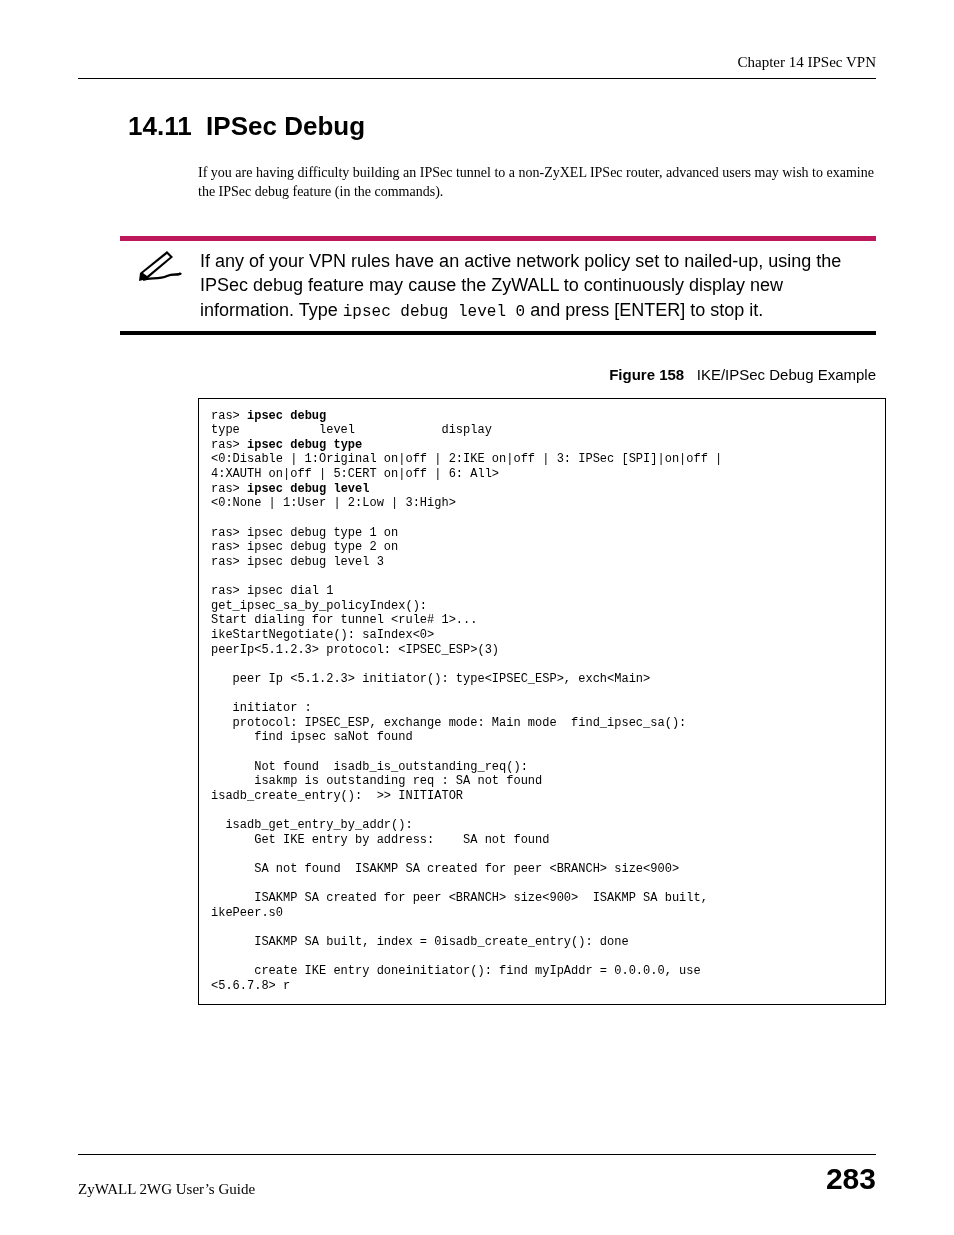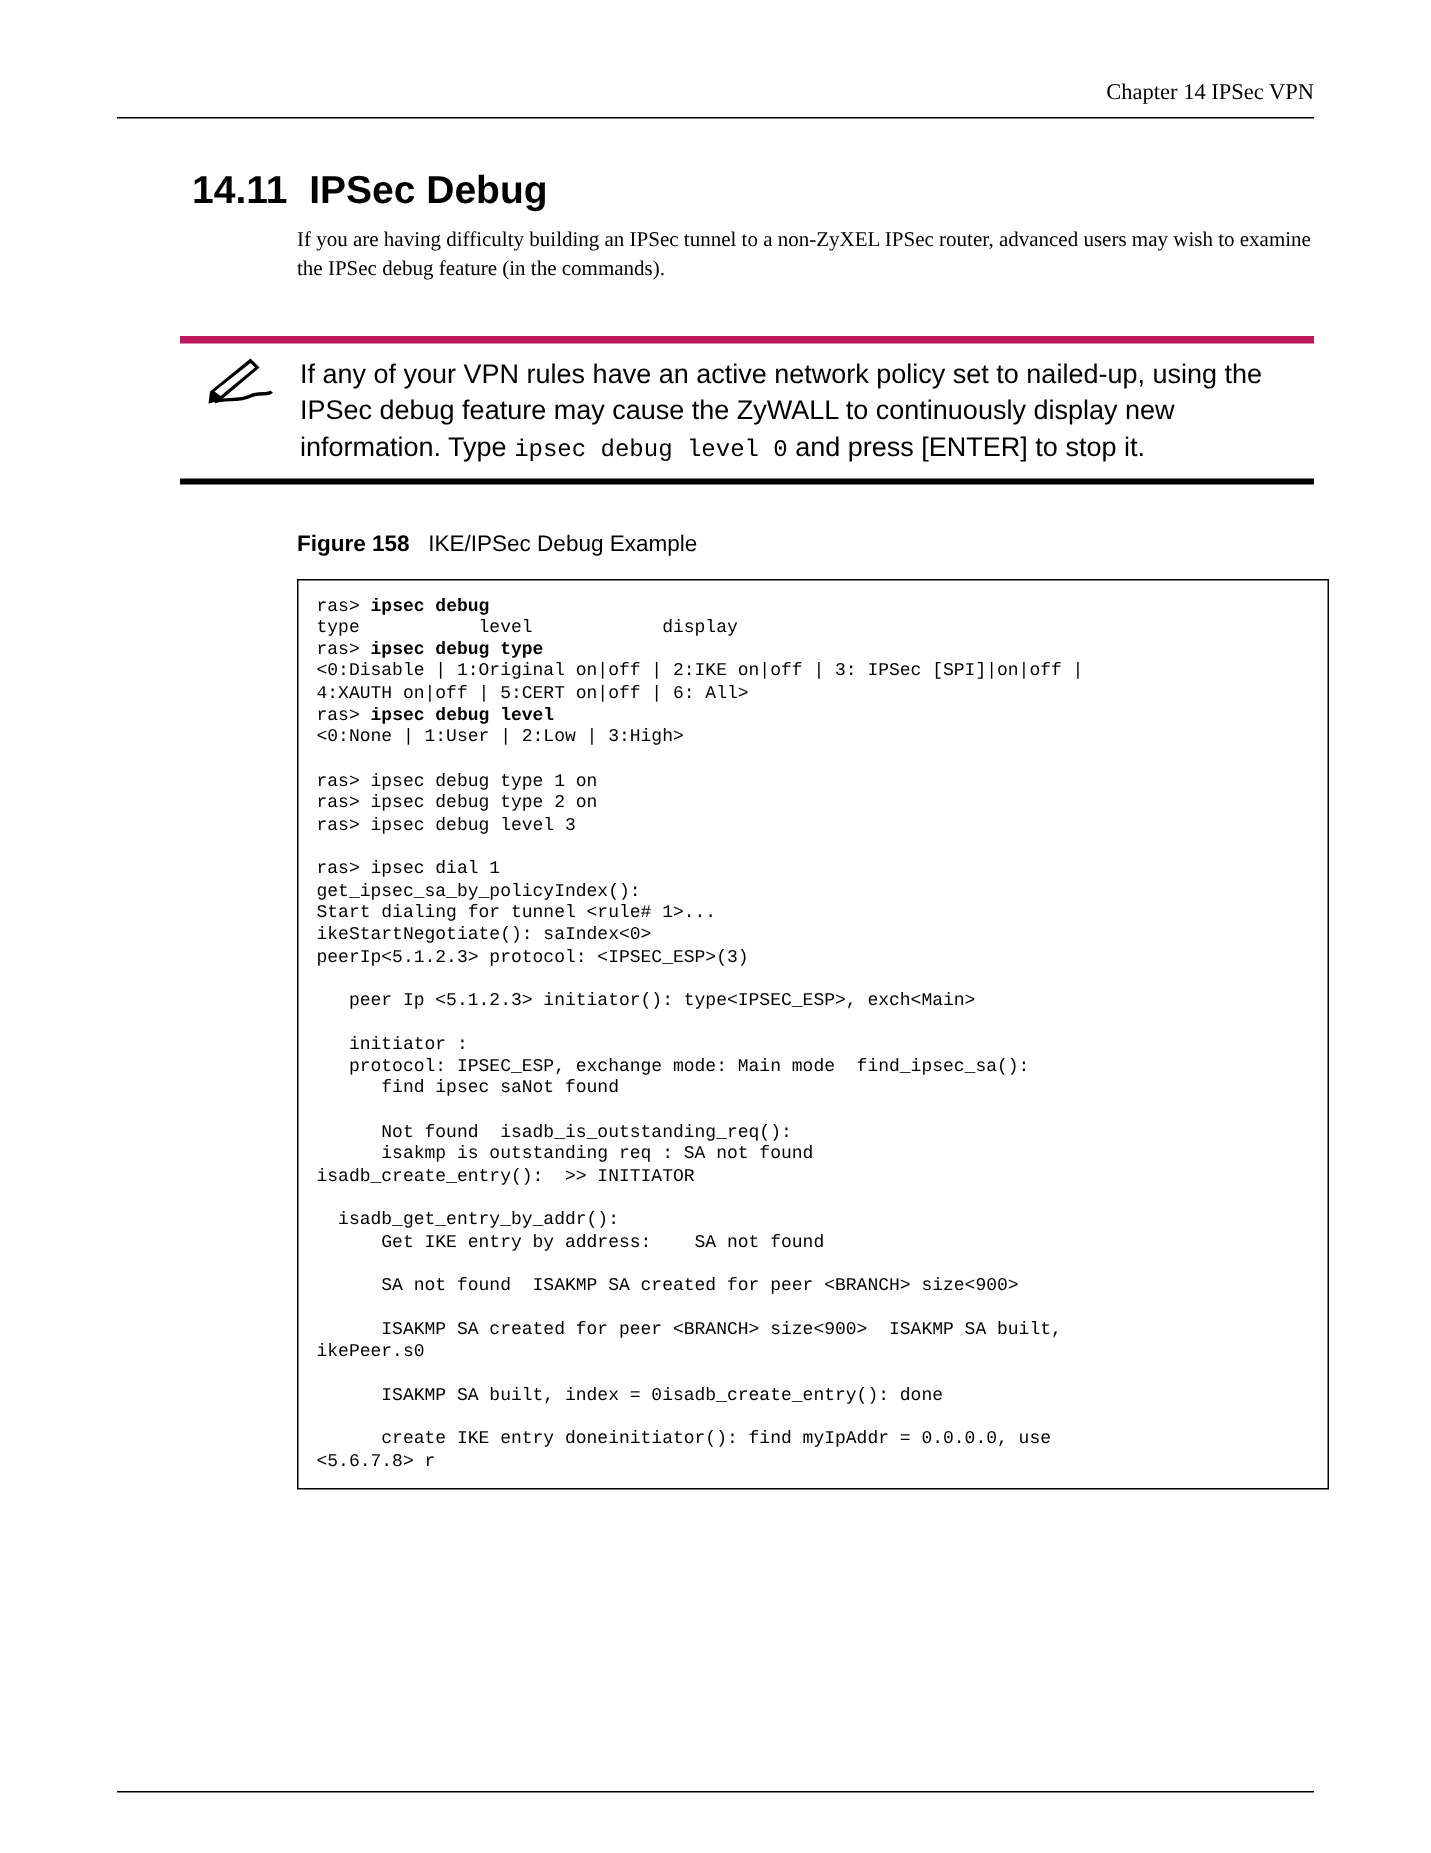--- a/index.html
+++ b/index.html
@@ -28,21 +28,21 @@
   }
   .hr-top {
     border: none;
     border-top: 1.5px solid #000;
     margin: 0 0 30px 0;
   }
   .section-heading {
     font-family: Arial, Helvetica, sans-serif;
     font-weight: bold;
     font-size: 26px;
-    margin: 0 0 8px 50px;
+    margin: 0 0 20px 50px;
   }
   .body-para {
     margin: 0 0 20px 120px;
     font-size: 14px;
     line-height: 1.35;
     max-width: 680px;
   }
   .note-block {
     border-top: 5px solid #be185d;
     border-bottom: 4px solid #000;
@@ -66,20 +66,21 @@
     line-height: 1.35;
   }
   .note-text .inline-code {
     font-family: "Courier New", Courier, monospace;
     font-size: 16px;
   }
   .figure-caption {
     font-family: Arial, Helvetica, sans-serif;
     font-size: 15px;
     margin: 30px 0 12px 120px;
+    text-align: right;
   }
   .figure-caption .fig-label { font-weight: bold; }
   .code-box {
     margin: 0 0 0 120px;
     border: 1px solid #000;
     padding: 10px 12px;
     font-family: "Courier New", Courier, monospace;
     font-size: 12px;
     line-height: 1.22;
     white-space: pre;
@@ -179,15 +180,19 @@
 <span>      ISAKMP SA created for peer &lt;BRANCH&gt; size&lt;900&gt;  ISAKMP SA built, </span>
 <span>ikePeer.s0</span>
 <span></span>
 <span>      ISAKMP SA built, index = 0isadb_create_entry(): done</span>
 <span></span>
 <span>      create IKE entry doneinitiator(): find myIpAddr = 0.0.0.0, use </span>
 <span>&lt;5.6.7.8&gt; r</span></div>
 
   <div class="footer">
     <hr class="footer-rule">
+    <div class="footer-row">
+      <div class="footer-left">ZyWALL 2WG User’s Guide</div>
+      <div class="footer-page">283</div>
+    </div>
   </div>
 
 </div>
 
 </body></html>

